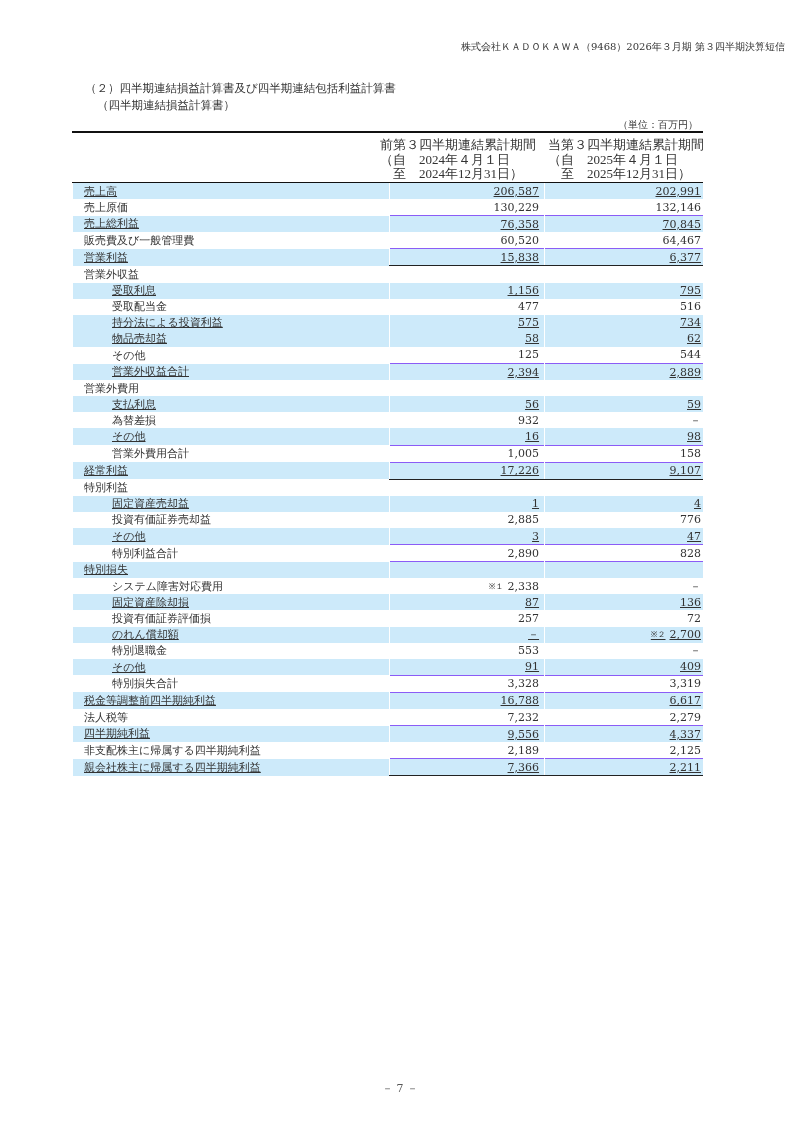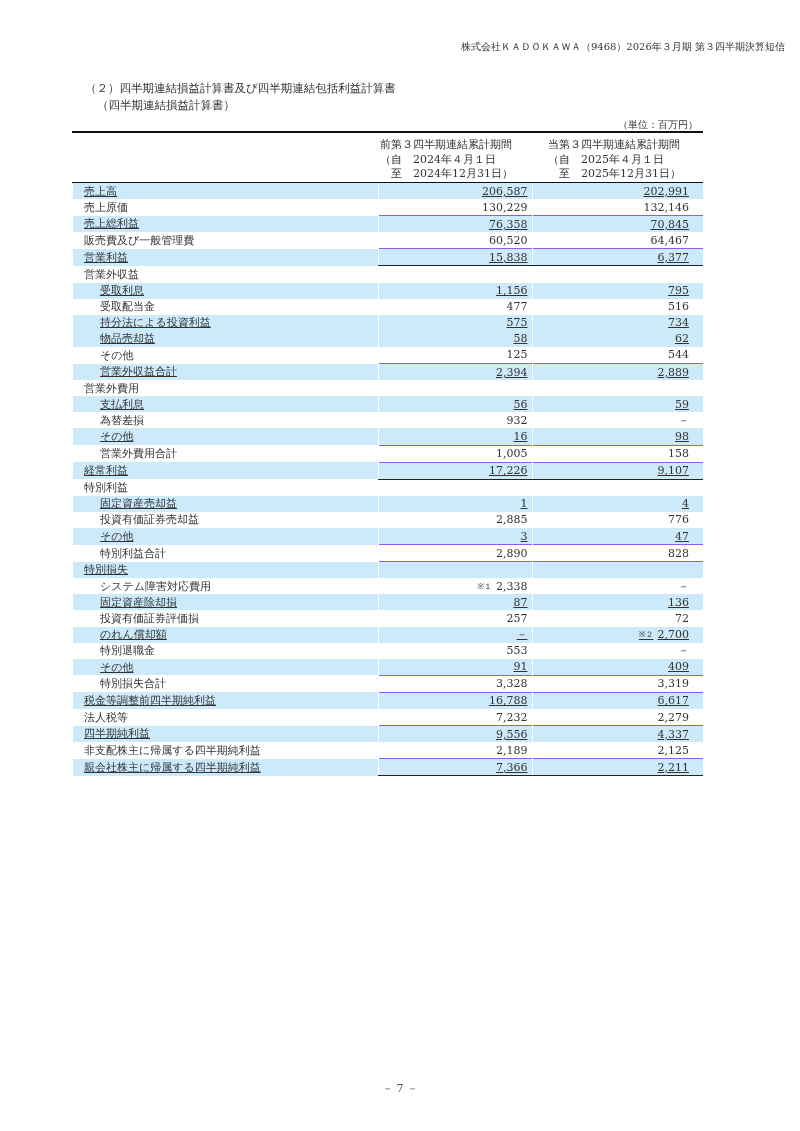--- a/index.html
+++ b/index.html
@@ -7,33 +7,33 @@
     width: 800px; height: 1131px; background: #ffffff; position: relative;
     font-family: "DejaVu Serif", "Liberation Serif", serif; color: #222; overflow: hidden;
   }
   .header-right {
     position: absolute; top: 40px; right: 15px; font-size: 10px; color: #333; white-space: nowrap;
   }
   .section-title { position: absolute; left: 85px; top: 81px; font-size: 11.5px; color: #333; }
   .sub-title { position: absolute; left: 97px; top: 98px; font-size: 11.5px; color: #333; }
   .unit { position: absolute; right: 102px; top: 118px; font-size: 10px; color: #333; }
   .top-rule { position: absolute; left: 72px; top: 131px; width: 631px; height: 2px; background: #111; }
-  .col-header { position: absolute; top: 138px; font-size: 11px; line-height: 14.5px; color: #333; white-space: pre; }
+  .col-header { position: absolute; top: 138px; font-size: 13px; line-height: 14.5px; color: #333; white-space: pre; font-family: Liberation Serif, serif; }
   .col-header.c1 { left: 380px; }
   .col-header.c2 { left: 548px; }
   .header-bottom-rule { position: absolute; left: 72px; top: 182px; width: 631px; height: 1px; background: #111; }
   table.pl {
     position: absolute; left: 73px; top: 183px; width: 630px; border-collapse: collapse; font-size: 11px;
   }
   table.pl td { height: 16.1px; padding: 0; line-height: 15px; color: #333; }
   table.pl td.label { width: 292px; padding-left: 11px; white-space: nowrap; }
-  table.pl td.label.indent { padding-left: 27px; margin-top: 39px; }
+  table.pl td.label.indent { padding-left: 39px; margin-top: 39px; }
   table.pl td.val { text-align: right; padding-right: 5px; white-space: nowrap; }
   table.pl td.v1 { width: 160px; }
-  table.pl td.v2 { width: 168px; padding-right: 14px; }
+  table.pl td.v2 { width: 168px; padding-right: 2px; }
   table.pl tr.shade td { background: #cdeafa; text-decoration: underline; }
   table.pl td.val.sep { border-left: 1px solid #fff; }
   table.pl tr.rule-top td.val { border-top: 1px solid #8b5cf6; }
   table.pl tr.rule-bottom td.val { border-bottom: 1px solid #222; }
   .note { font-size: 8px; margin-right: 4px; vertical-align: 1px; }
   .page-num { position: absolute; top: 1081px; left: 0; width: 800px; text-align: center; font-size: 11px; color: #555; }
 </style>
 </head>
 <body>
 

